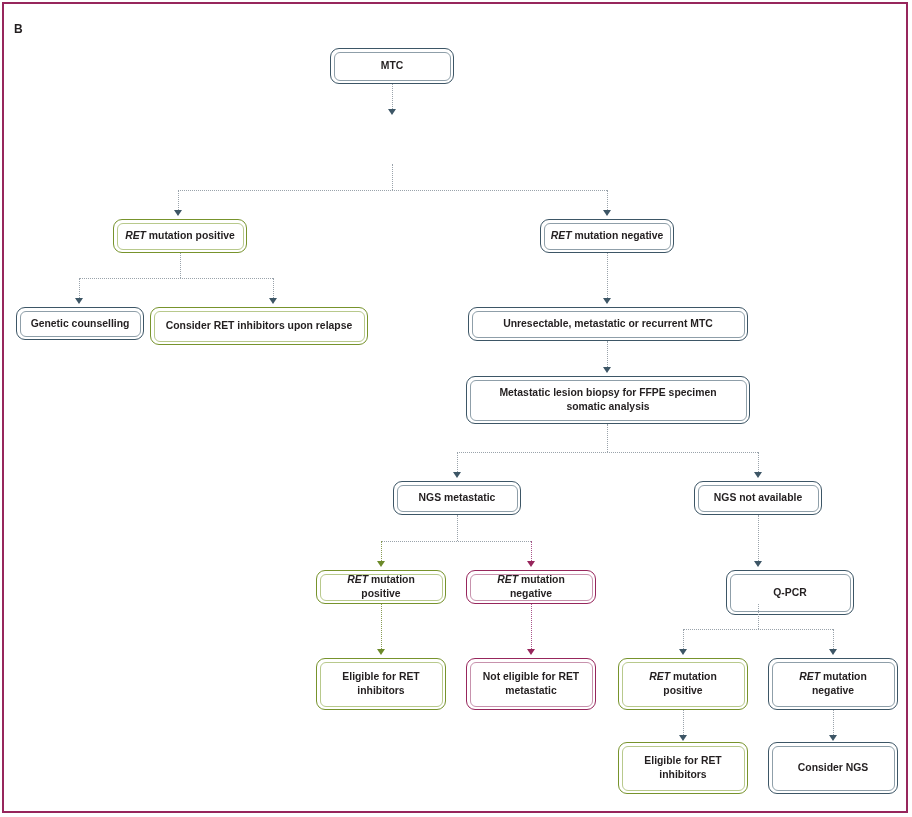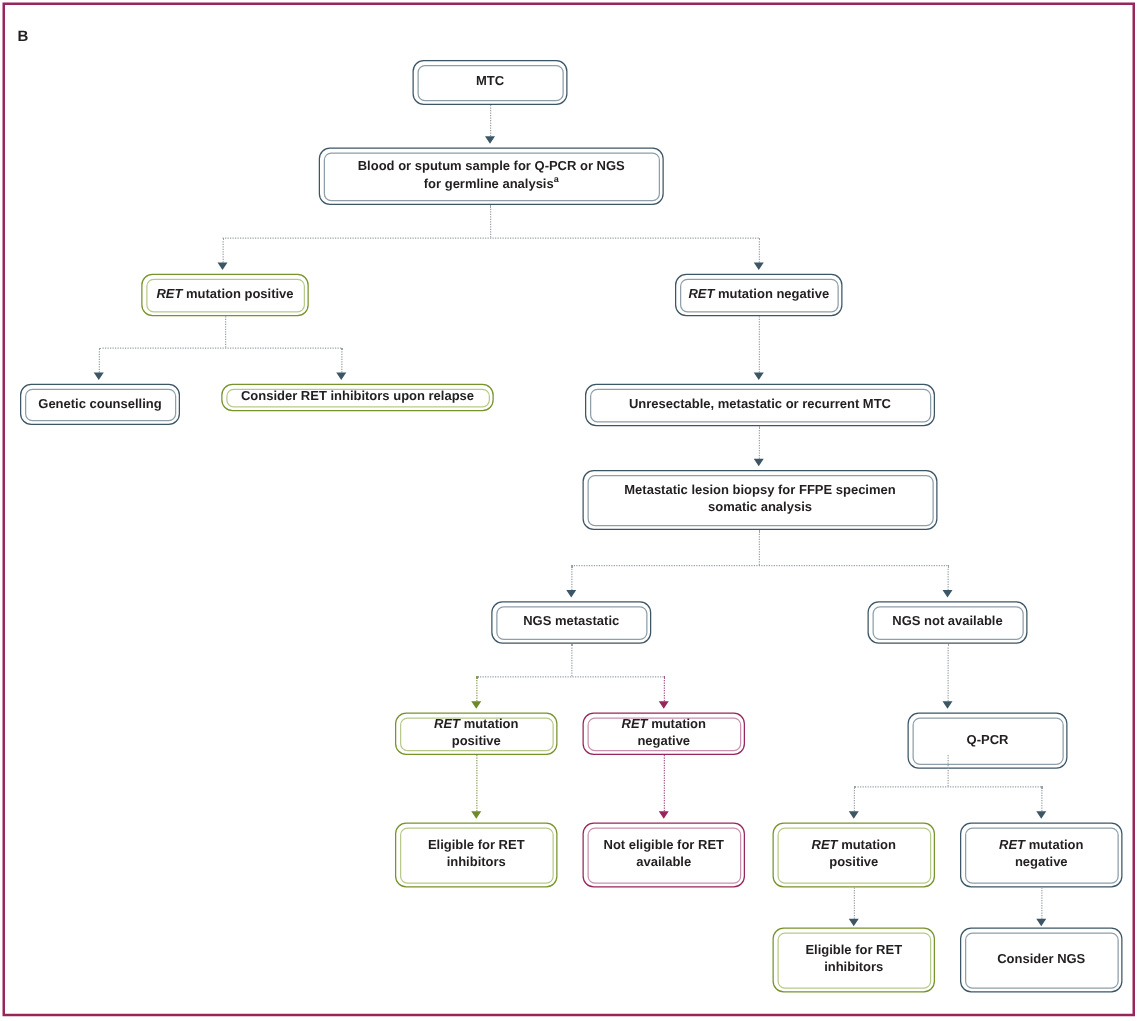--- a/index.html
+++ b/index.html
@@ -117,46 +117,40 @@
 
   <div id="outer-frame"></div>
   <div id="panel-label">B</div>
 
   <div class="node" style="left:330px; top:48px; width:124px; height:36px;">
     <div class="inner">
       <span class="label">MTC</span>
     </div>
   </div>
 
-  <div class="node" style="left:255px; top:118px; width:276px; height:46px;">
-    <div class="inner">
-      <span class="label"><span>Blood or sputum sample for Q-PCR or NGS
-for germline analysis</span><sup>a</sup></span>
-    </div>
-  </div>
 
   <div class="node olive" style="left:113px; top:219px; width:134px; height:34px;">
     <div class="inner">
       <span class="label"><i>RET</i><span> mutation positive</span></span>
     </div>
   </div>
 
   <div class="node" style="left:540px; top:219px; width:134px; height:34px;">
     <div class="inner">
       <span class="label"><i>RET</i><span> mutation negative</span></span>
     </div>
   </div>
 
   <div class="node" style="left:16px; top:307px; width:128px; height:33px;">
     <div class="inner">
       <span class="label">Genetic counselling</span>
     </div>
   </div>
 
-  <div class="node olive" style="left:177px; top:307px; width:218px; height:22px;">
+  <div class="node olive" style="left:150px; top:307px; width:218px; height:38px;">
     <div class="inner">
       <span class="label">Consider RET inhibitors upon relapse</span>
     </div>
   </div>
 
   <div class="node" style="left:468px; top:307px; width:280px; height:34px;">
     <div class="inner">
       <span class="label">Unresectable, metastatic or recurrent MTC</span>
     </div>
   </div>
@@ -201,21 +195,21 @@
   <div class="node olive" style="left:316px; top:658px; width:130px; height:52px;">
     <div class="inner">
       <span class="label">Eligible for RET
 inhibitors</span>
     </div>
   </div>
 
   <div class="node magenta" style="left:466px; top:658px; width:130px; height:52px;">
     <div class="inner">
       <span class="label">Not eligible for RET
-available</span>
+metastatic</span>
     </div>
   </div>
 
   <div class="node olive" style="left:618px; top:658px; width:130px; height:52px;">
     <div class="inner">
       <span class="label"><i>RET</i><span> mutation positive</span></span>
     </div>
   </div>
 
   <div class="node" style="left:768px; top:658px; width:130px; height:52px;">

